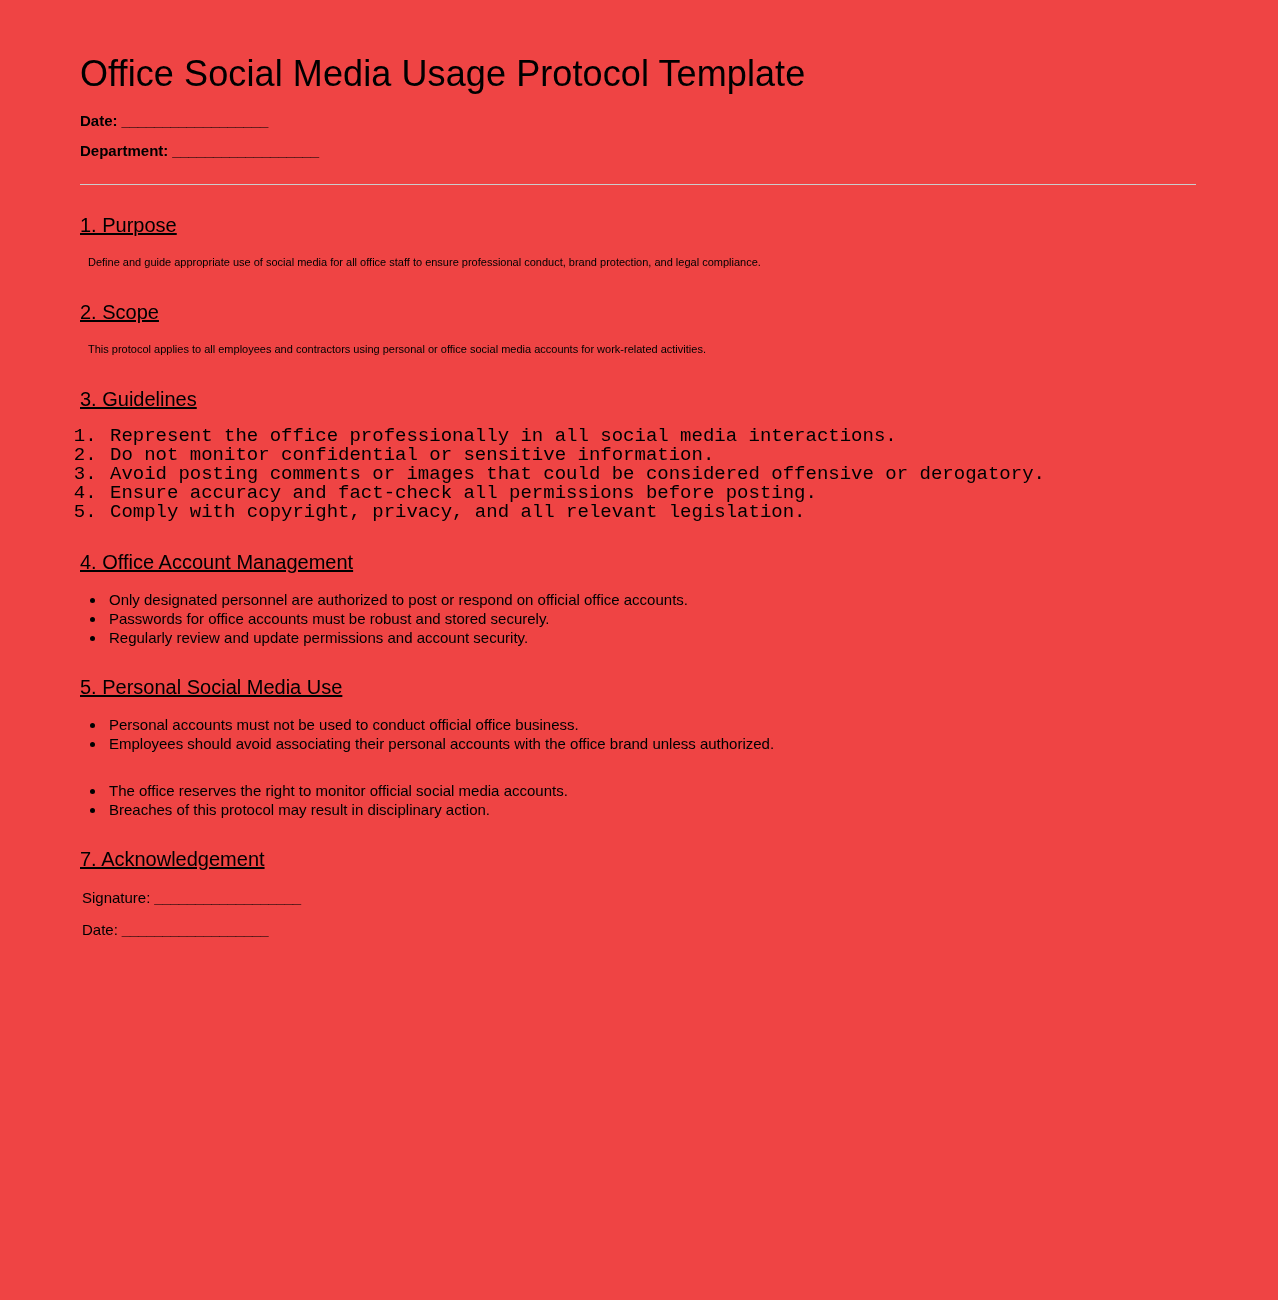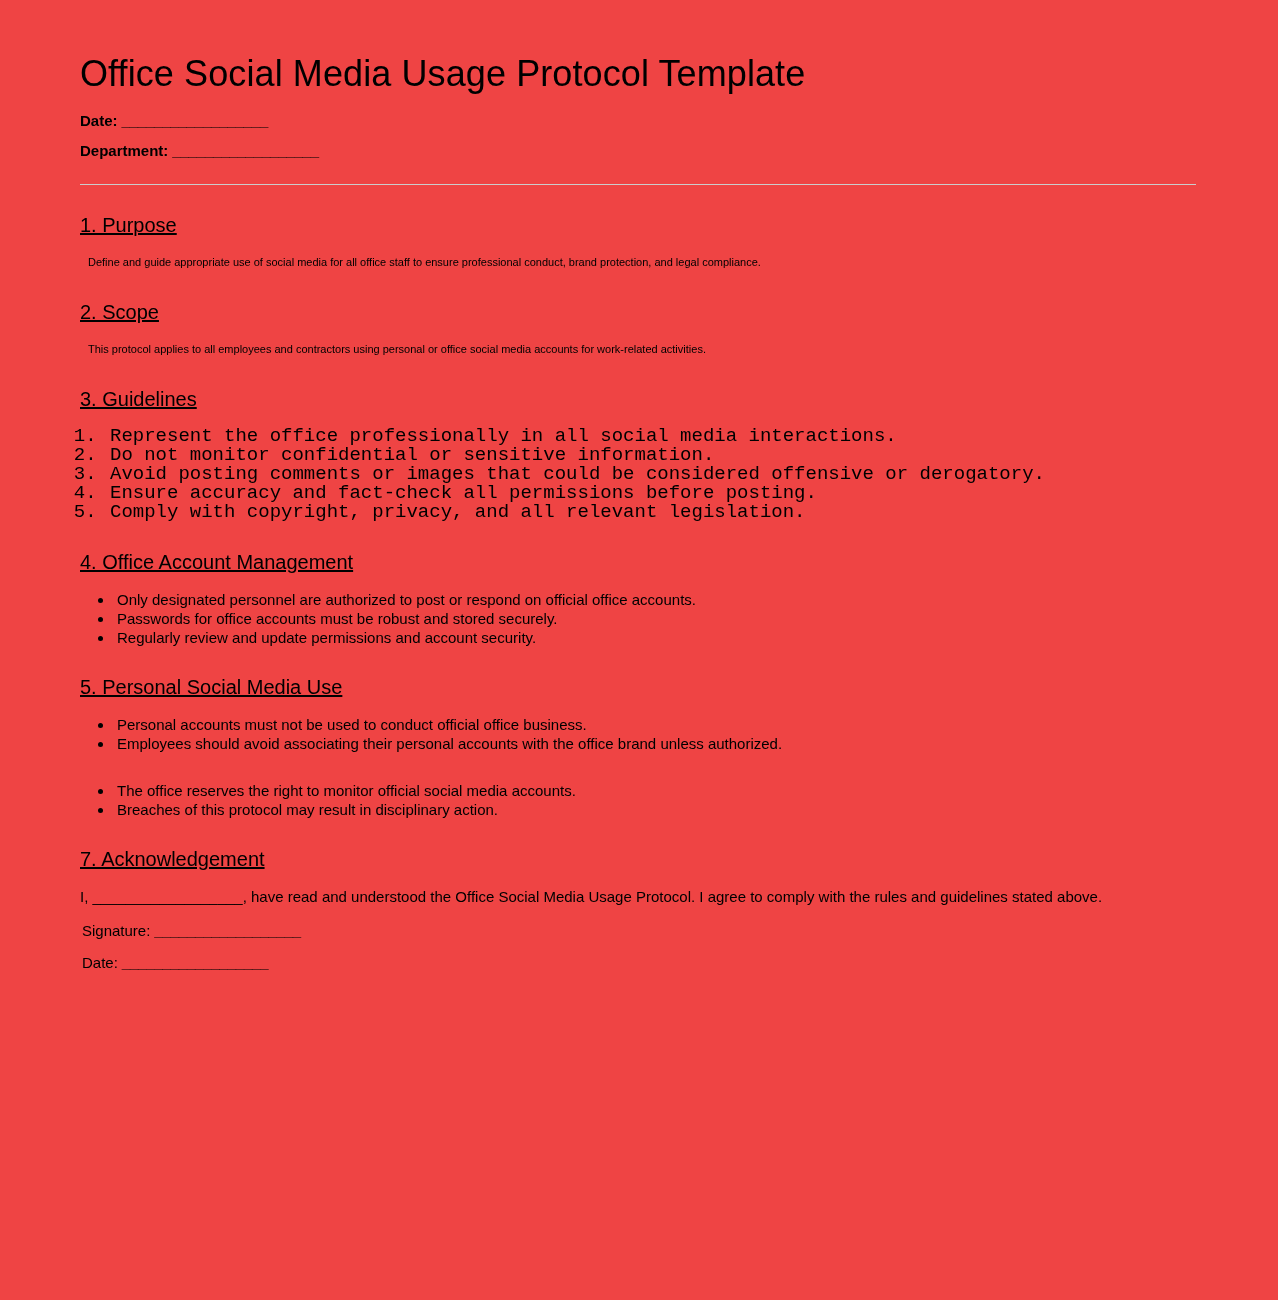--- a/index.html
+++ b/index.html
@@ -93,21 +93,21 @@
     list-style-position: outside;
     list-style-type: decimal;
   }
   ol.num-list > li {
     font-size: 19px;
     line-height: 19px;
     padding-left: 2px;
     font-family: Liberation Mono, monospace;
   }
   ul.bullet-list {
-    margin: 8px;
+    margin: 0;
     padding: 0 0 0 26px;
     list-style-position: outside;
     list-style-type: disc;
   }
   ul.bullet-list > li {
     font-size: 15px;
     line-height: 19px;
     padding-left: 3px;
   }
 
@@ -186,21 +186,20 @@
 
     <div class="section">
       <ul class="bullet-list">
         <li>The office reserves the right to monitor official social media accounts.</li>
         <li>Breaches of this protocol may result in disciplinary action.</li>
       </ul>
     </div>
 
     <div class="section">
       <h2 class="section-heading">7. Acknowledgement</h2>
-      <p class="ack-para">I, __________________, have read and understood the Office Social Media Usage Protocol. I agree to comply with the rules and guidelines stated above.</p>
       <div class="sign-row">
         <span class="sign-label">Signature:</span><span class="blank-line"> __________________</span>
       </div>
       <div class="sign-row">
         <span class="sign-label">Date:</span><span class="blank-line"> __________________</span>
       </div>
     </div>
 
   </div>
 </div>

